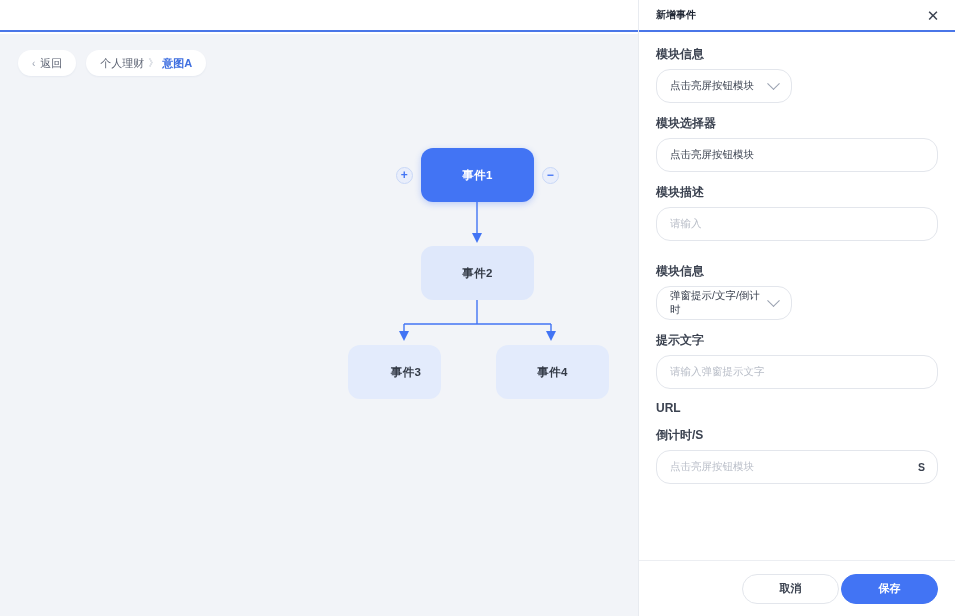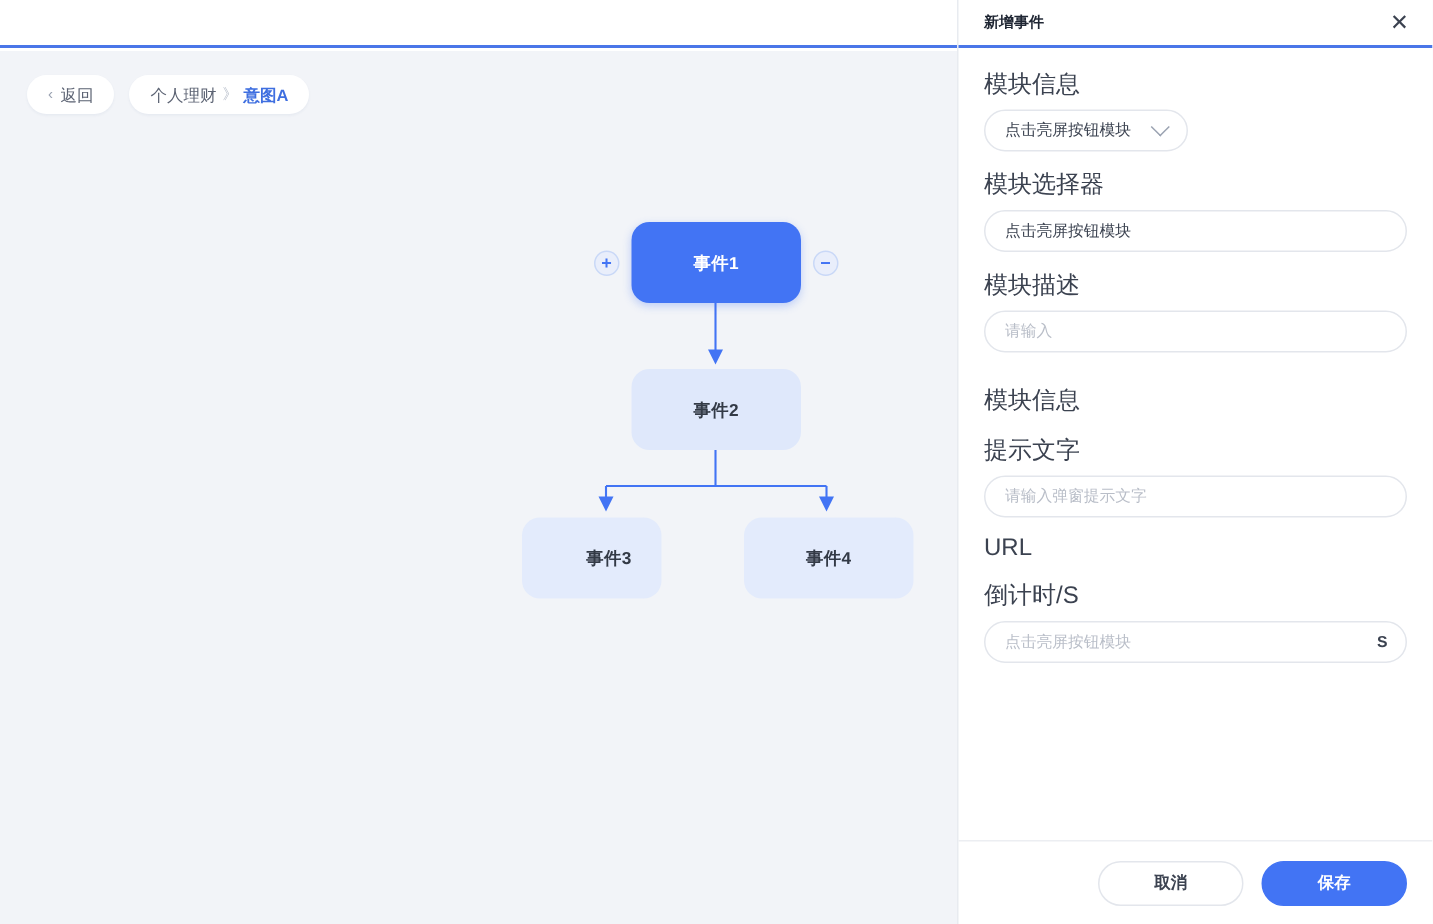--- a/index.html
+++ b/index.html
@@ -108,31 +108,31 @@
     color: #3b4250; font-size: 15px; line-height: 1;
     cursor: pointer;
   }
   .drawer-body {
     flex: 1 1 auto;
     padding: 14px 17px 10px 17px;
     overflow: hidden;
   }
   .field { margin-bottom: 12px; }
   .field-label {
-    font-size: 16px;
+    font-size: 12px;
     color: #3b4250;
     margin-bottom: 6px;
-    font-weight: normal;
+    font-weight: bold;
   }
   .control {
     height: 28px;
     border: 1px solid #e3e6ec;
     border-radius: 14px;
     display: flex; align-items: center;
-    padding: 4px 13px;
+    padding: 16px 13px;
     font-size: 10.5px;
     background: #ffffff;
     position: relative;
   }
   .control.select { width: 136px; justify-content: space-between; }
   .control.full { width: 100%; }
   .val { color: #3b4250; }
   .ph { color: #b9bec8; font-family: Liberation Serif, serif; }
   .chev-down {
     width: 9px; height: 9px;
@@ -144,21 +144,21 @@
   .suffix {
     position: absolute; right: 12px;
     font-size: 10.5px; color: #3b4250; font-weight: bold;
   }
   .spacer-lg { height: 10px; }
 
   .drawer-foot {
     flex: 0 0 56px;
     border-top: 1px solid #eceef2;
     display: flex; align-items: center; justify-content: flex-end;
-    gap: 12px;
+    gap: 2px;
     padding: 0 17px;
   }
   .btn {
     height: 30px;
     border-radius: 15px;
     font-size: 11px;
     font-weight: bold;
     display: flex; align-items: center; justify-content: center;
     cursor: pointer;
     width: 97px;
@@ -253,20 +253,24 @@
         <div class="field-label">模块描述</div>
         <div class="control full">
           <span class="ph">请输入</span>
         </div>
       </div>
 
       <div class="spacer-lg"></div>
 
       <div class="field">
         <div class="field-label">模块信息</div>
+        <div class="control select">
+          <span class="val">弹窗提示/文字/倒计时</span>
+          <span class="chev-down"></span>
+        </div>
       </div>
 
       <div class="field">
         <div class="field-label">提示文字</div>
         <div class="control full">
           <span class="ph">请输入弹窗提示文字</span>
         </div>
       </div>
 
       <div class="field">

